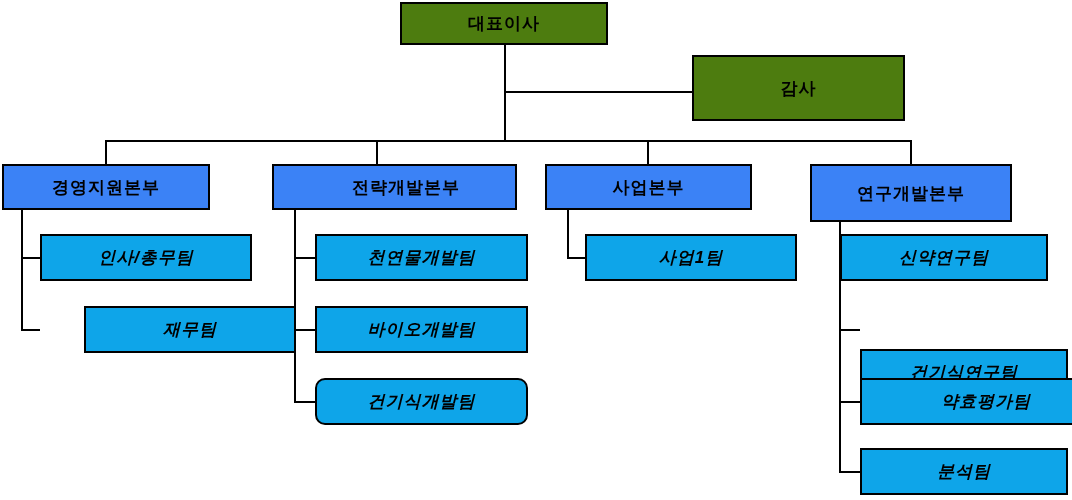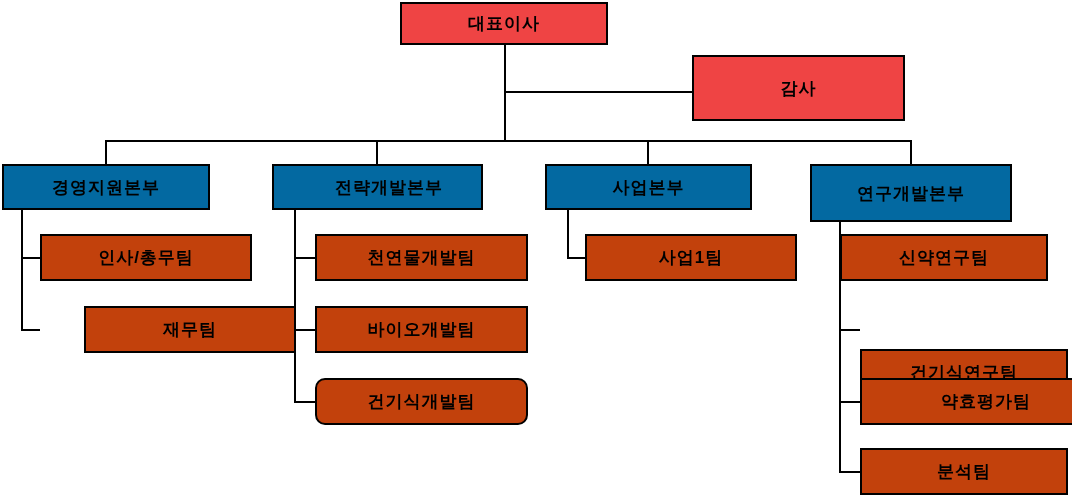--- a/index.html
+++ b/index.html
@@ -21,35 +21,35 @@
     border: 2px solid #000000;
     display: flex;
     align-items: center;
     justify-content: center;
     font-size: 17px;
     font-weight: bold;
     color: #000000;
     letter-spacing: 1px;
     white-space: nowrap;
   }
-  .exec { background: #ef4444; }
-  .division { background: #0369a1; }
-  .team { background: #c2410c; }
+  .exec { background: #4d7c0f; }
+  .division { background: #3b82f6; }
+  .team { background: #0ea5e9; font-style: italic; }
   .line {
     position: absolute;
     background: #000000;
   }
 
   
   .ceo      { left: 400px; top: 2px;   width: 208px; height: 43px; }
   .auditor  { left: 692px; top: 55px;  width: 213px; height: 66px; }
 
   
   .d1 { left: 2px;   top: 164px; width: 208px; height: 46px; }
-  .d2 { left: 272px; top: 164px; width: 211px; height: 46px; padding-left: 23px; }
+  .d2 { left: 272px; top: 164px; width: 245px; height: 46px; padding-left: 23px; }
   .d3 { left: 545px; top: 164px; width: 207px; height: 46px; }
   .d4 { left: 810px; top: 164px; width: 202px; height: 58px; }
 
   
   .t1a { left: 40px;  top: 234px; width: 212px; height: 47px; }
   .t1b { left: 40px;  top: 306px; width: 212px; height: 47px; margin-left: 44px; }
   .t2a { left: 315px; top: 234px; width: 213px; height: 47px; }
   .t2b { left: 315px; top: 306px; width: 213px; height: 47px; }
   .t2c { left: 315px; top: 378px; width: 213px; height: 47px; border-radius: 10px; }
   .t3a { left: 585px; top: 234px; width: 212px; height: 47px; }

